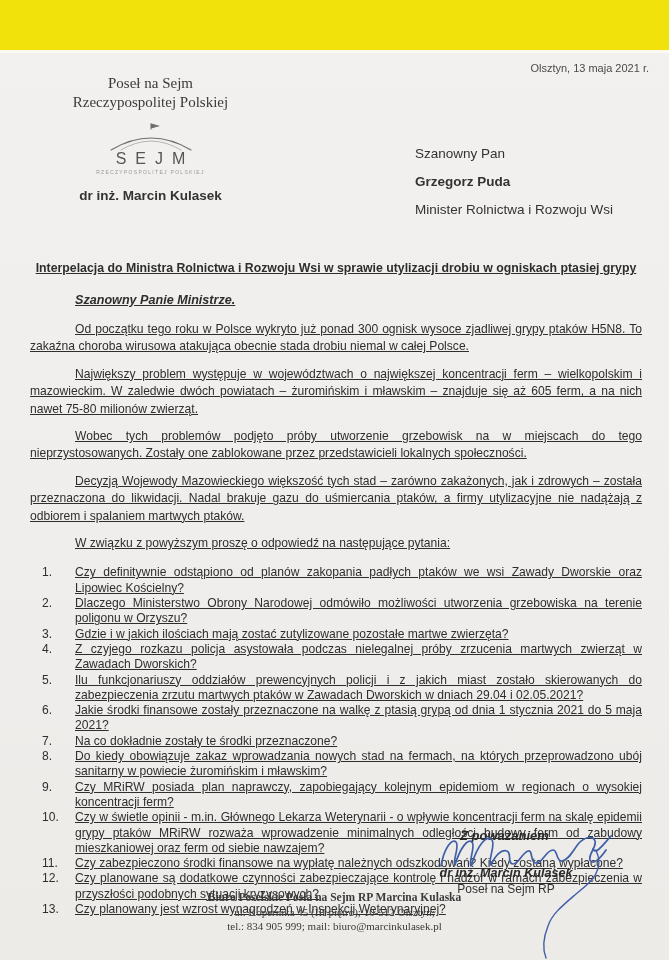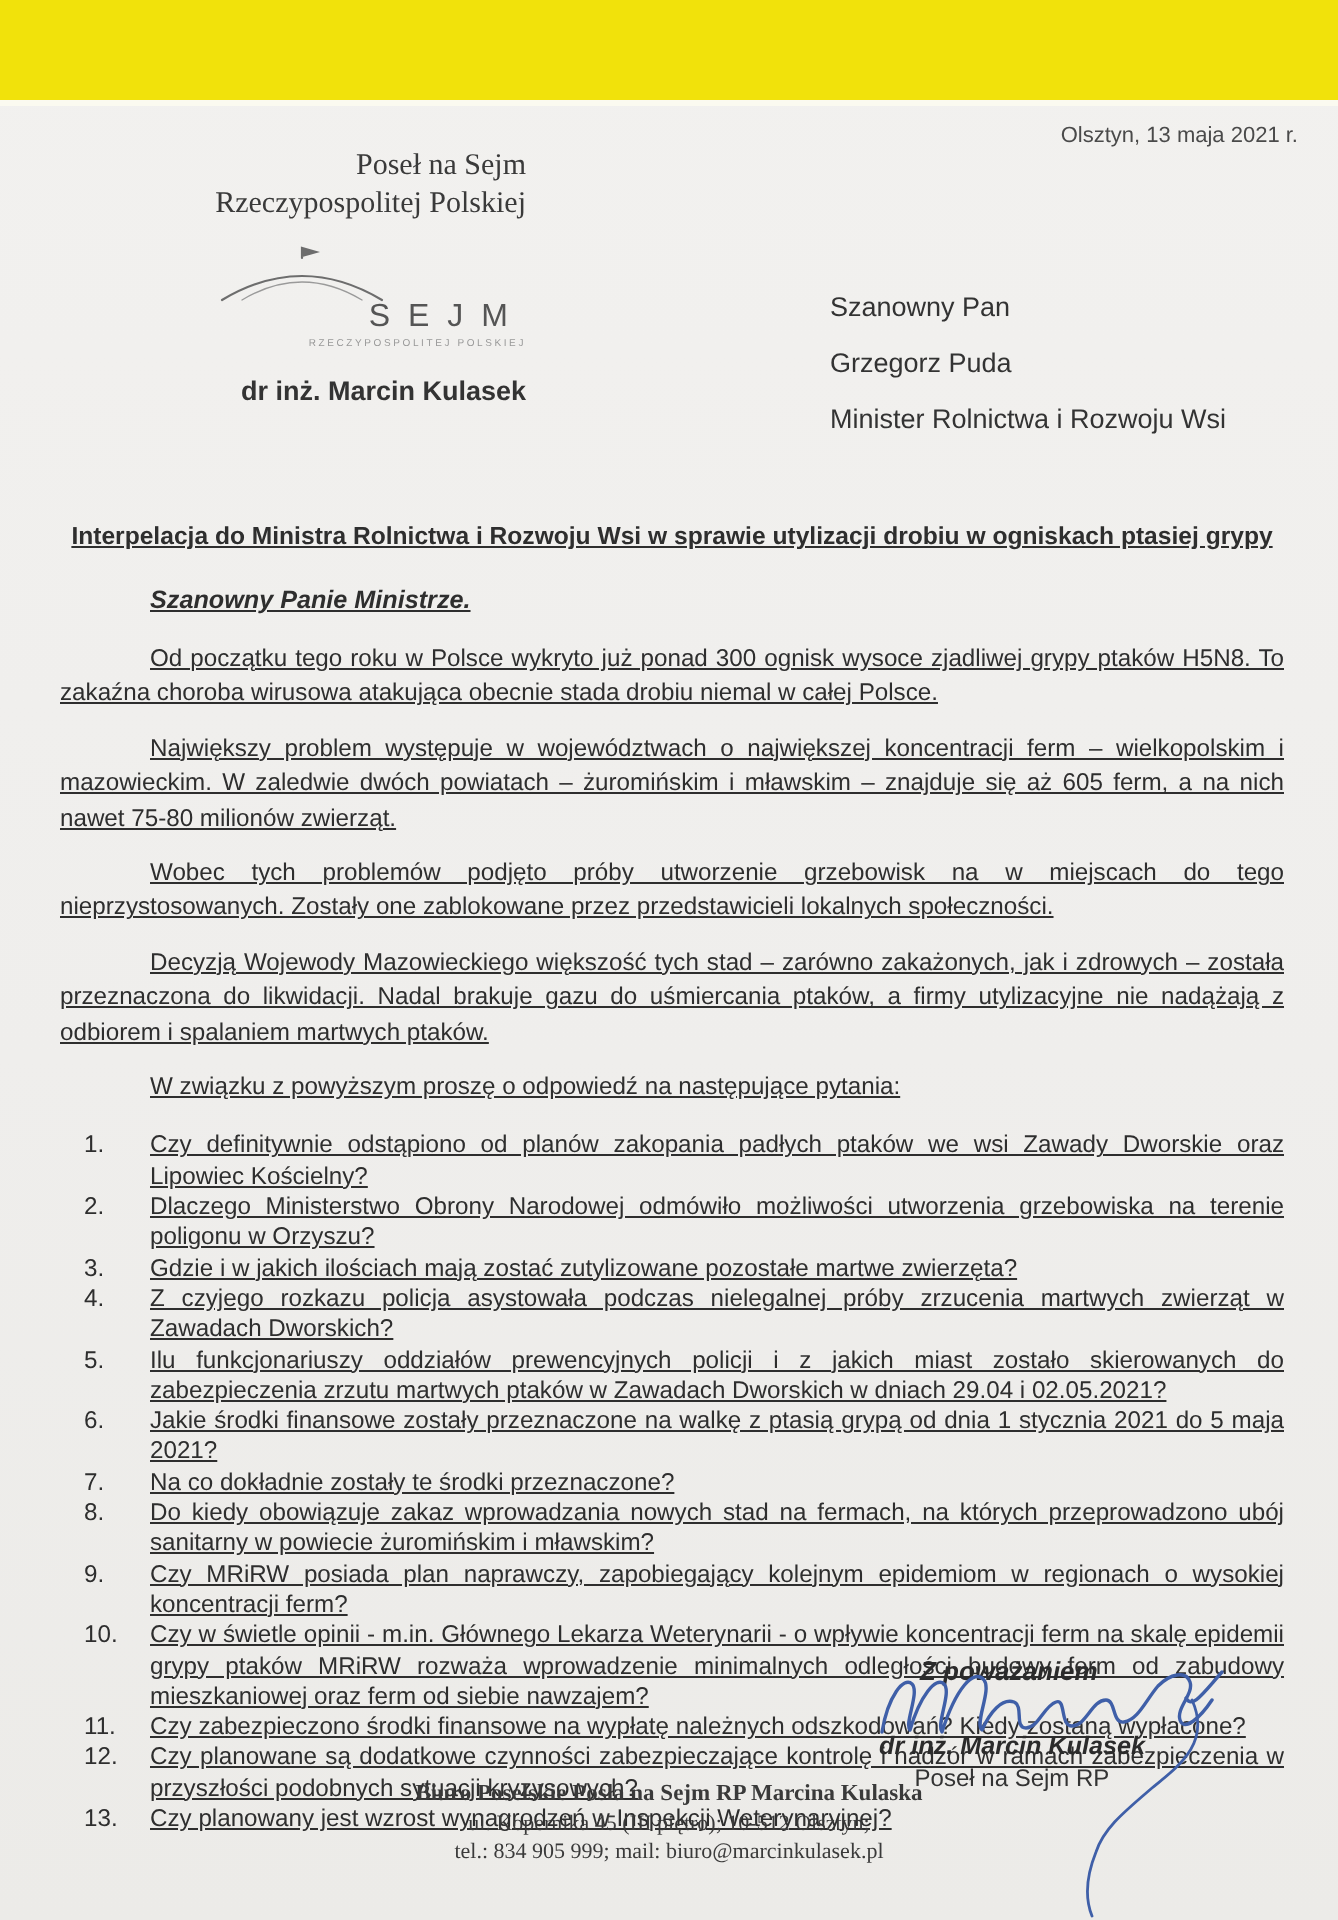--- a/index.html
+++ b/index.html
@@ -6,31 +6,31 @@
   body{
     width:669px;height:960px;position:relative;overflow:hidden;
     background:linear-gradient(180deg,#f2f1ef 0%,#efeeec 55%,#ecebe8 100%);
     font-family:"Liberation Sans",sans-serif;color:#2e2e2e;
   }
   .banner{position:absolute;left:0;top:0;width:669px;height:50px;background:#f1e20b;}
   .banner-edge{position:absolute;left:0;top:50px;width:669px;height:3px;background:#fbfaf0;}
 
   .date{position:absolute;top:62px;right:20px;font-size:11px;color:#4a4a4a;}
 
-  .sender{position:absolute;left:38px;top:74px;width:225px;text-align:right;}
+  .sender{position:absolute;left:38px;top:74px;width:225px;text-align:center;}
   .sender .t1,.sender .t2{font-family:"Liberation Serif",serif;font-size:15px;color:#3a3a3a;line-height:19px;}
   .logo{margin-top:10px;}
   .logo svg{display:block;margin:0 auto;}
   .logo-word{font-size:16px;letter-spacing:9px;color:#555;margin-top:-2px;padding-left:9px;}
   .logo-caption{font-size:5px;letter-spacing:1.3px;color:#999;margin-top:1px;}
   .sender-name{margin-top:13px;font-size:13.5px;font-weight:bold;color:#333;}
 
   .recipient{position:absolute;left:415px;top:146px;font-size:13.5px;color:#333;}
   .recipient div{margin-bottom:13px;line-height:15px;}
-  .recipient .r-name{font-weight:normal;}
+  .recipient .r-name{font-weight:bold;}
 
   .body{position:absolute;left:30px;top:261px;width:612px;font-size:12.1px;color:#2e2e2e;text-decoration:underline;}
   .subject{font-weight:bold;font-size:12.3px;text-align:center;line-height:15px;}
   .greeting{margin-top:17px;font-weight:bold;font-style:italic;font-size:12.6px;text-indent:45px;}
   .para{margin:0 0 10px 0;text-indent:45px;text-align:justify;line-height:17.4px;}
   .para.first{margin-top:14px;}
   .q-intro{margin:0 0 13px 0;text-indent:45px;line-height:17.4px;}
   ol.questions{list-style:none;margin:0;padding:0;}
   ol.questions li{position:relative;padding-left:45px;text-align:justify;line-height:15.3px;font-size:12.1px;}
   ol.questions .qnum{position:absolute;left:12px;top:0;}

